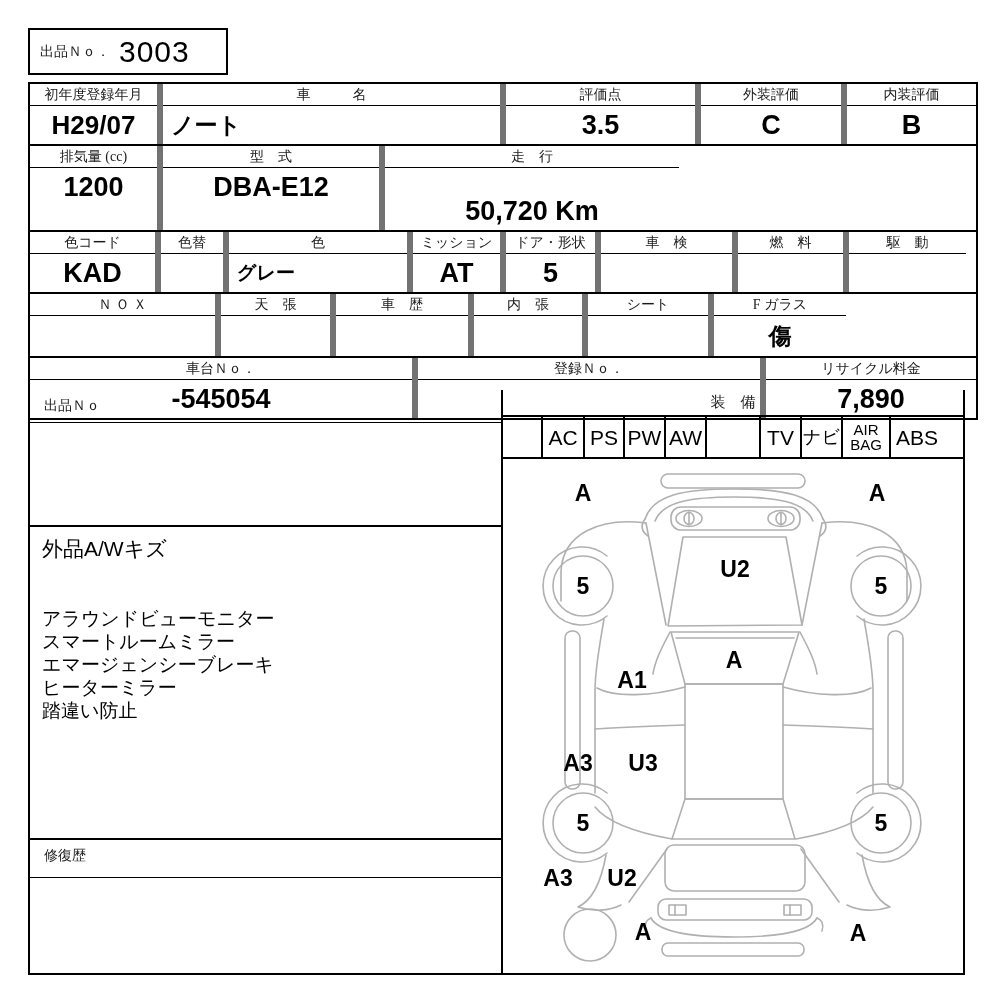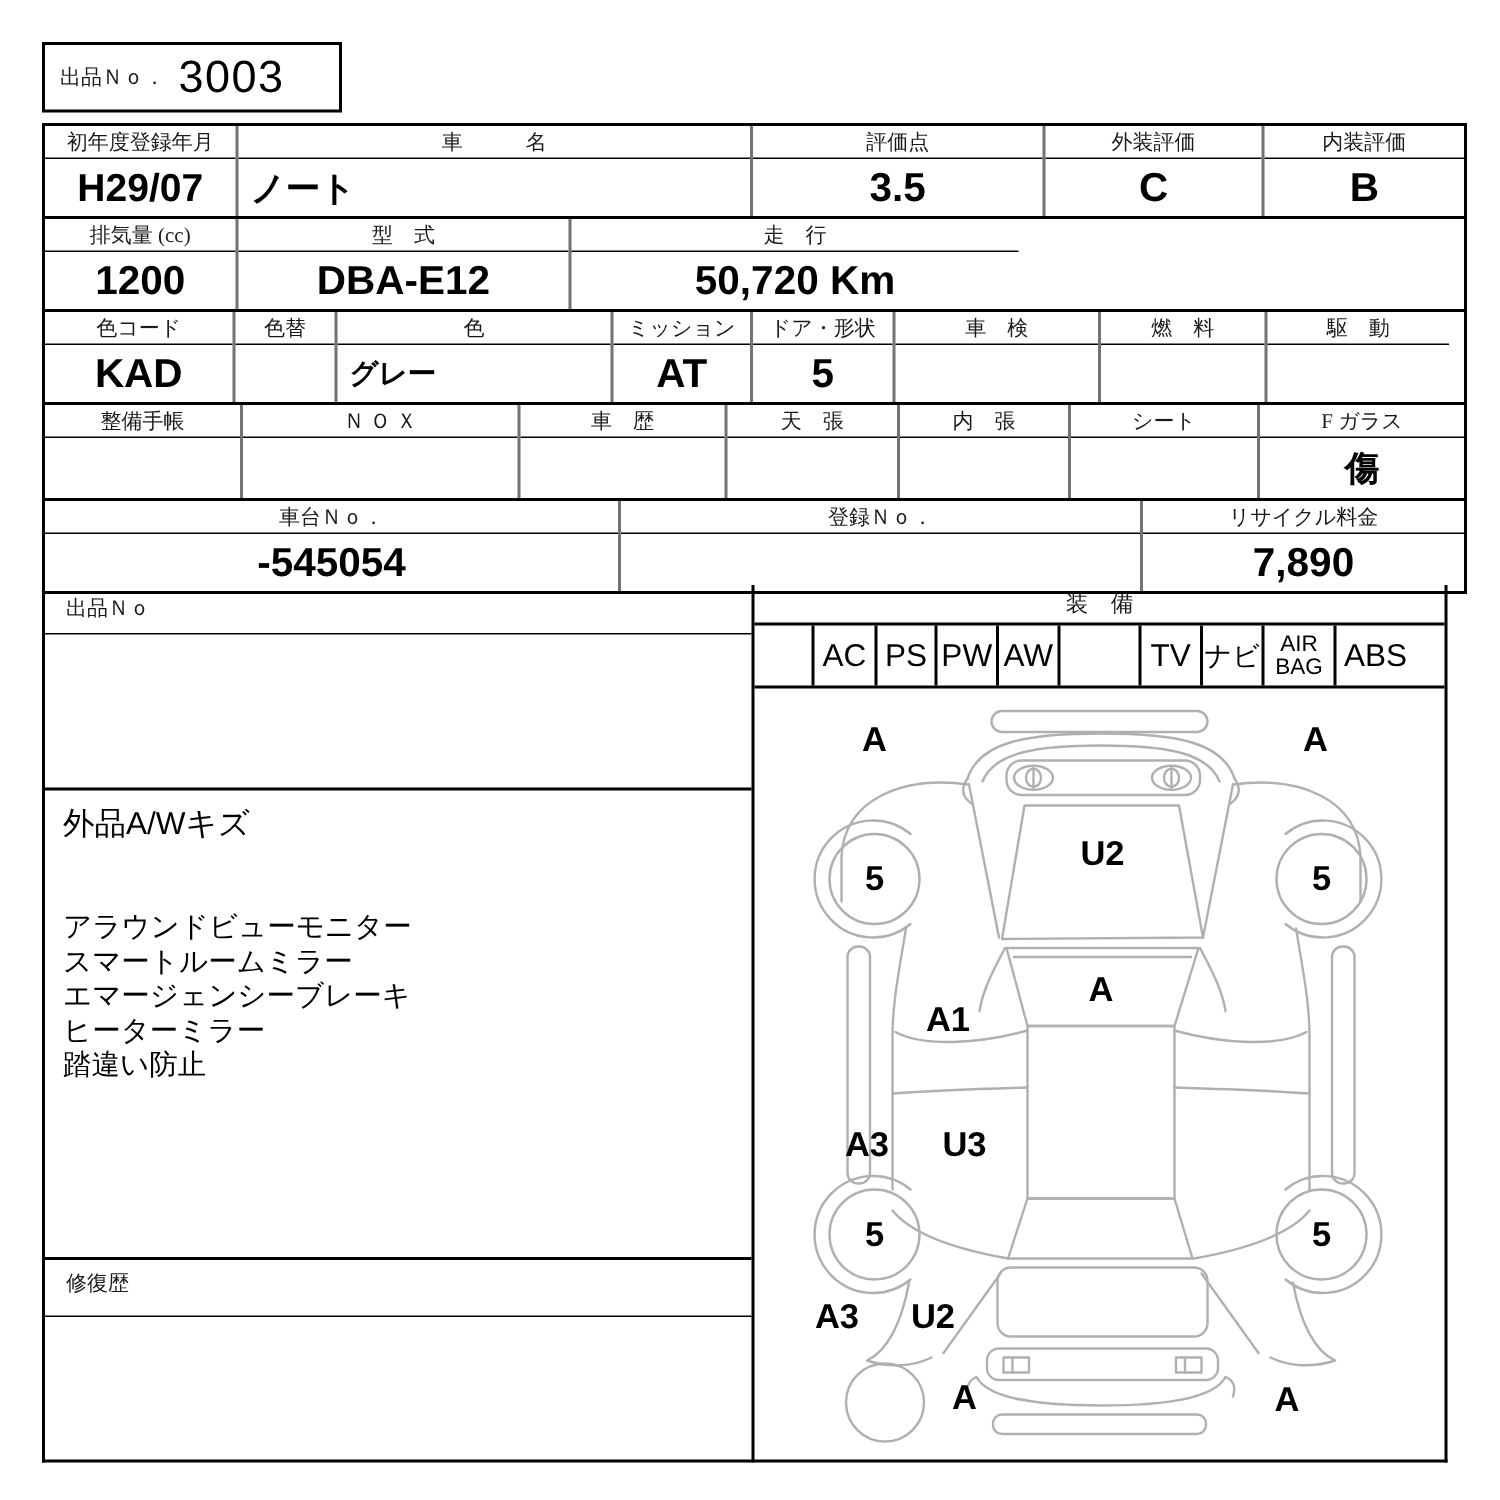--- a/index.html
+++ b/index.html
@@ -10,21 +10,21 @@
   
   #auction{position:absolute;left:28px;top:28px;width:200px;height:47px;border:2px solid #000;
            box-sizing:border-box;display:flex;align-items:center;padding-left:10px;gap:9px;}
   #auction .lbl{font-size:14px;}
   #auction .num{font-size:30px;font-weight:400;letter-spacing:1px;}
 
   
   #table{position:absolute;left:28px;top:82px;width:950px;border-top:2px solid #000;box-sizing:border-box;}
   .trow{display:flex;width:950px;border:2px solid #000;border-top:none;box-sizing:border-box;}
   .col{box-sizing:border-box;}
-  .col + .col{border-left:2px solid #737373;}
+  .col + .col{border-left:6px solid #737373;}
   .th{height:22px;border-bottom:1px solid #000;display:flex;align-items:center;justify-content:center;
       font-size:14px;font-family:"Liberation Serif","DejaVu Serif",serif;color:#1a1a1a;
       box-sizing:border-box;white-space:pre;overflow:hidden;}
   .td{display:flex;align-items:center;justify-content:center;font-weight:700;box-sizing:border-box;
       white-space:pre;overflow:hidden;}
   .a-l{justify-content:flex-start;padding-left:8px;}
 
   
   #leftcol{position:absolute;left:28px;top:390px;width:475px;height:585px;border:2px solid #000;
            border-top:none;box-sizing:border-box;}
@@ -88,21 +88,21 @@
         <div class="col" style="width: 127px;">
           <div class="th">排気量 (cc)</div>
           <div class="td" style="height: 38px; font-size: 27px;">1200</div>
         </div>
         <div class="col" style="width: 222px;">
           <div class="th">型　式</div>
           <div class="td" style="height: 38px; font-size: 27px;">DBA-E12</div>
         </div>
         <div class="col" style="width: 300px;">
           <div class="th">走　行</div>
-          <div class="td" style="height: 38px; font-size: 27px;">50,720 Km</div>
+          <div class="td" style="height: 38px; font-size: 27px; margin-top: 24px;">50,720 Km</div>
         </div>
       </div>
     <div class="trow">
         <div class="col" style="width: 125px;">
           <div class="th">色コード</div>
           <div class="td" style="height: 38px; font-size: 27px;">KAD</div>
         </div>
         <div class="col" style="width: 68px;">
           <div class="th">色替</div>
           <div class="td" style="height: 38px; font-size: 20px;"></div>
@@ -126,34 +126,30 @@
         <div class="col" style="width: 111px;">
           <div class="th">燃　料</div>
           <div class="td" style="height: 38px; font-size: 20px;"></div>
         </div>
         <div class="col" style="width: 123px;">
           <div class="th">駆　動</div>
           <div class="td" style="height: 38px; font-size: 20px;"></div>
         </div>
       </div>
     <div class="trow">
-        <div class="col" style="width: 130px;">
-          <div class="th">整備手帳</div>
-          <div class="td" style="height: 40px; font-size: 23px;"></div>
-        </div>
         <div class="col" style="width: 185px;">
           <div class="th">Ｎ Ｏ Ｘ</div>
           <div class="td" style="height: 40px; font-size: 23px;"></div>
         </div>
+        <div class="col" style="width: 115px;">
+          <div class="th">天　張</div>
+          <div class="td" style="height: 40px; font-size: 23px;"></div>
+        </div>
         <div class="col" style="width: 138px;">
           <div class="th">車　歴</div>
-          <div class="td" style="height: 40px; font-size: 23px;"></div>
-        </div>
-        <div class="col" style="width: 115px;">
-          <div class="th">天　張</div>
           <div class="td" style="height: 40px; font-size: 23px;"></div>
         </div>
         <div class="col" style="width: 114px;">
           <div class="th">内　張</div>
           <div class="td" style="height: 40px; font-size: 23px;"></div>
         </div>
         <div class="col" style="width: 126px;">
           <div class="th">シート</div>
           <div class="td" style="height: 40px; font-size: 23px;"></div>
         </div>

